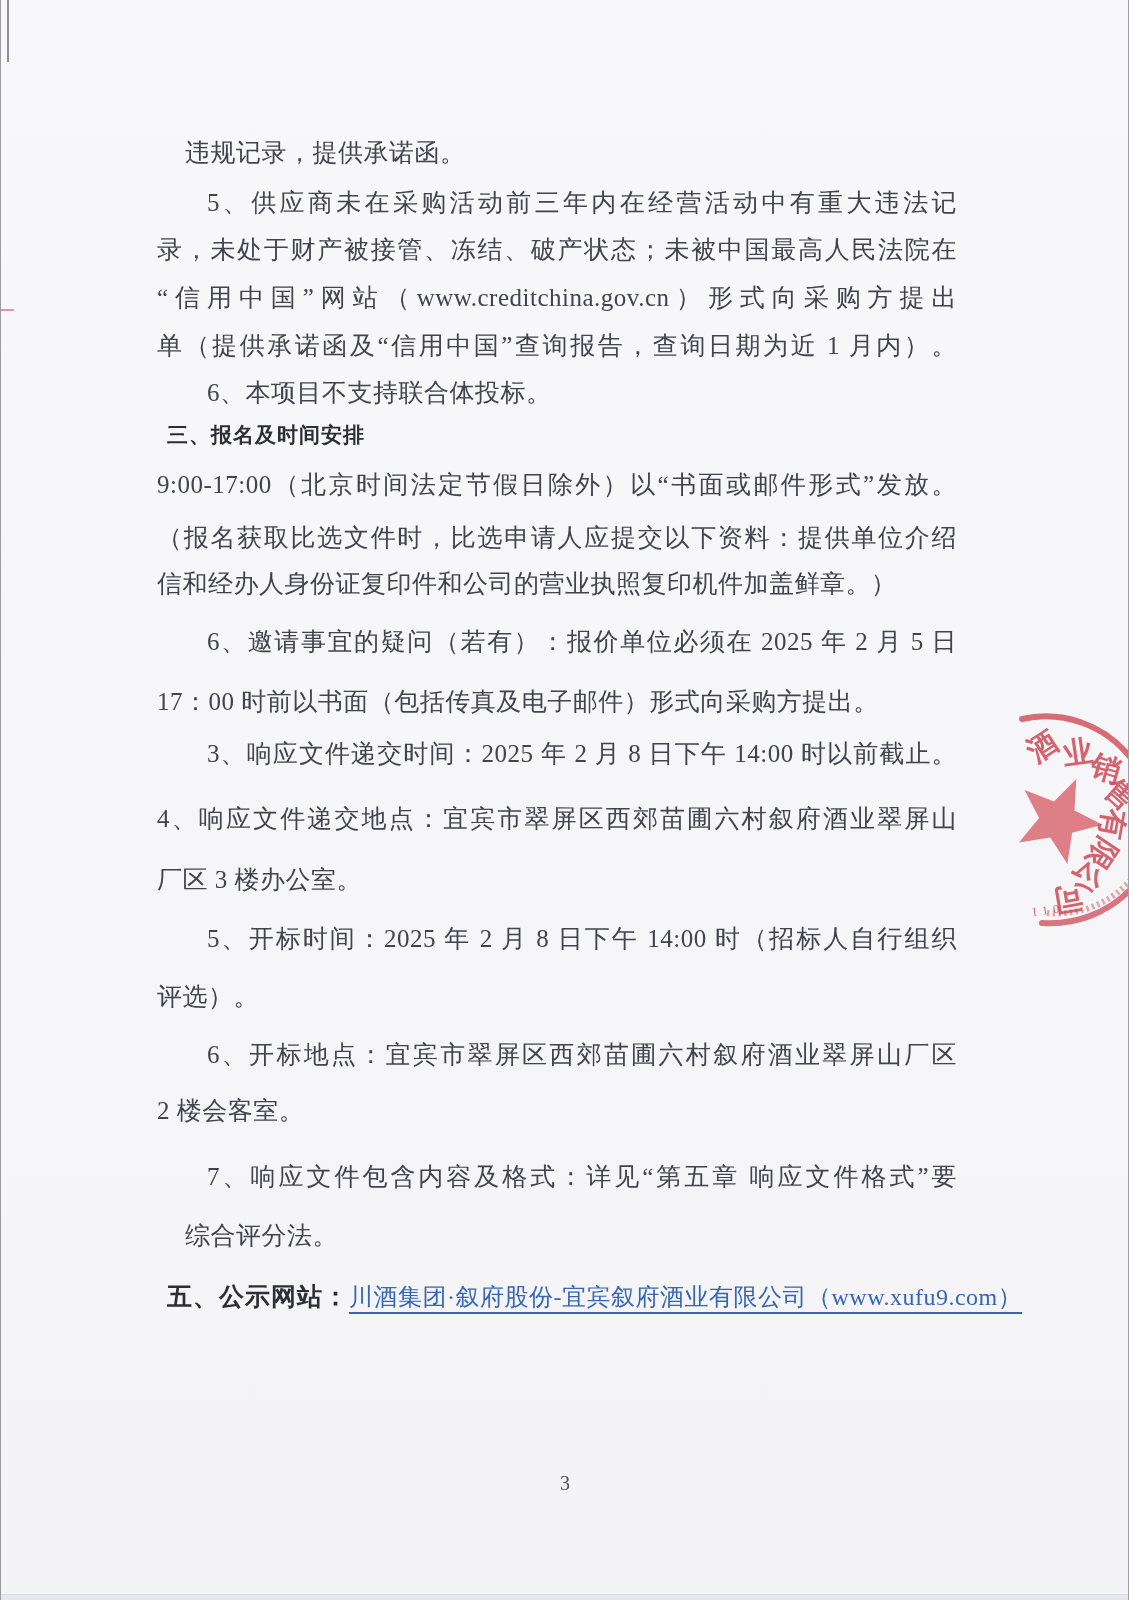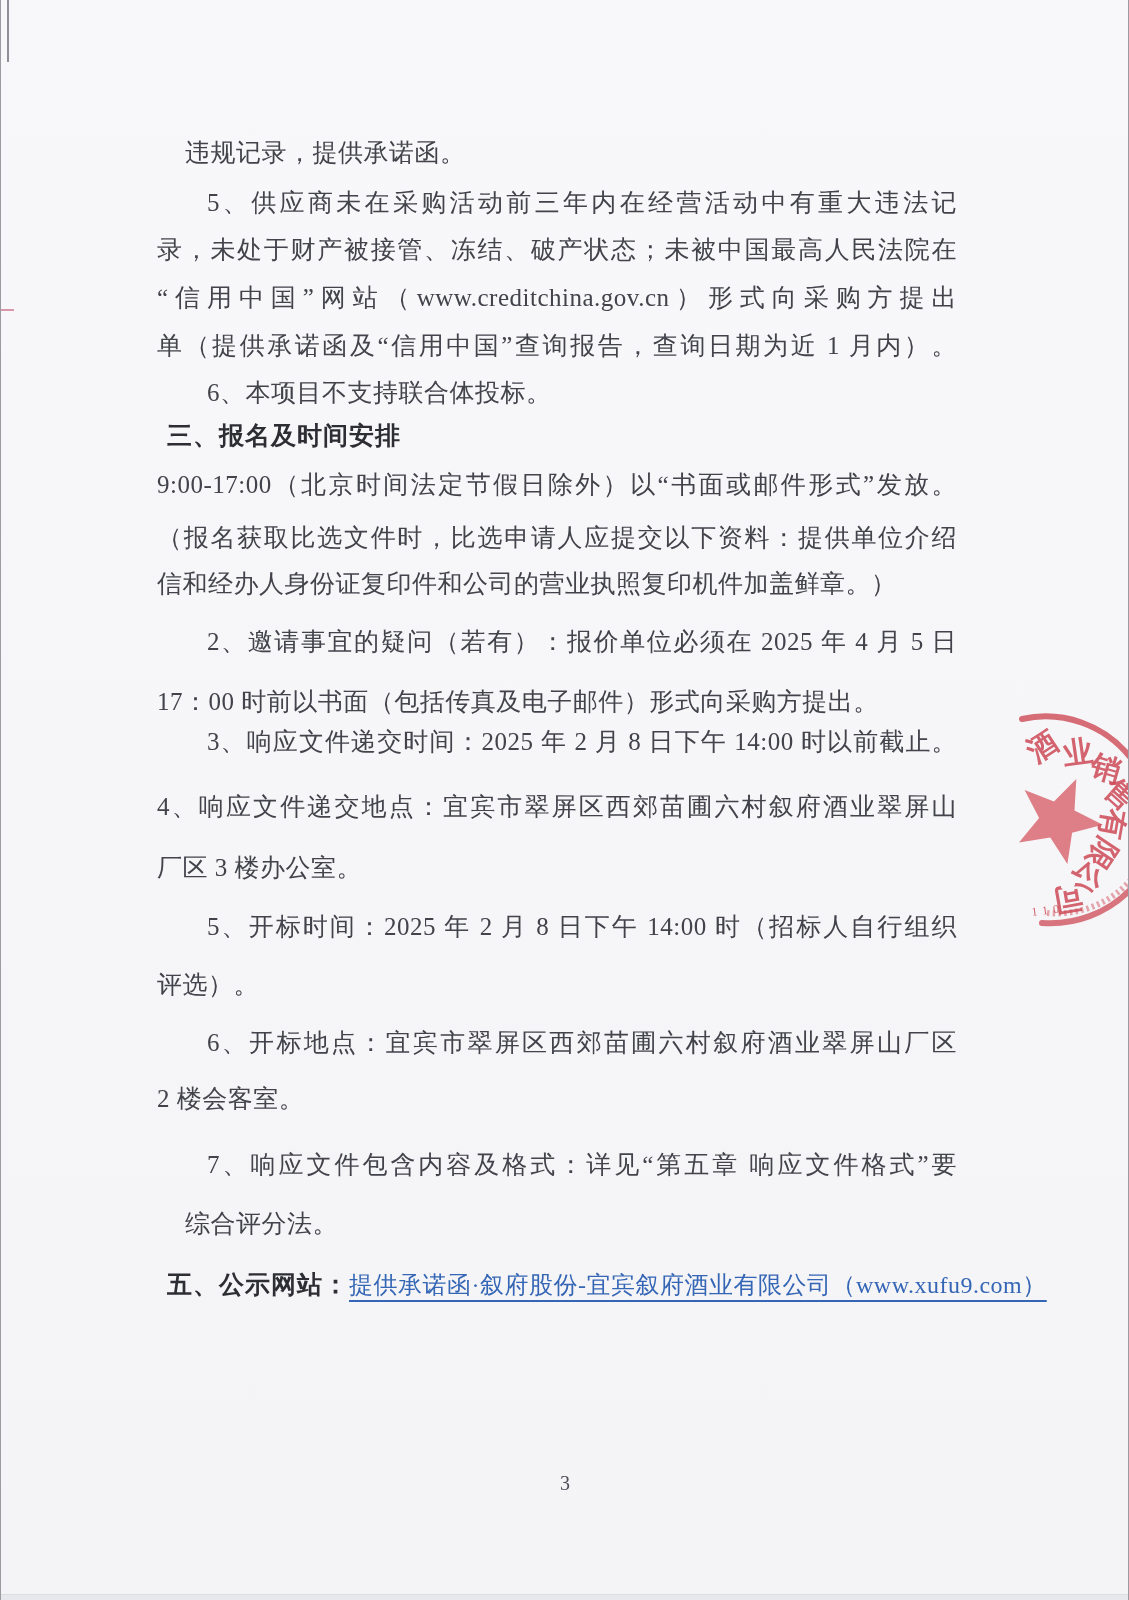--- a/index.html
+++ b/index.html
@@ -22,21 +22,21 @@
     position:absolute;left:156px;top:133px;width:800px;
     font-size:25px;line-height:40px;color:#42434b;
     letter-spacing:.5px;
   }
   .line{text-align:left;}
   .line.j{text-align:justify;text-align-last:justify;}
   .ind1{text-indent:28px;}
   .ind2{text-indent:50px;}
   .heading{
     font-family:"Liberation Sans","DejaVu Sans",sans-serif;
-    font-weight:700;color:#2d2d34;font-size:25px;line-height:40px;
+    font-weight:700;color:#2d2d34;font-size:21px;line-height:40px;
     padding-left:10px;margin:0;letter-spacing:1px;
   }
   .linkrow{padding-left:10px;white-space:nowrap;}
   .linkrow .lab{
     font-family:"Liberation Sans","DejaVu Sans",sans-serif;
     font-weight:700;color:#2d2d34;letter-spacing:1px;
   }
   .weblink{
     color:#3566b5;font-size:24px;
     text-decoration:underline;
@@ -71,32 +71,32 @@
       <div class="line body ind1" style="margin-top: 0px;">违规记录，提供承诺函。</div>
       <div class="line body j ind2" style="margin-top: 10px;">5、供应商未在采购活动前三年内在经营活动中有重大违法记</div>
       <div class="line body j" style="margin-top: 7px;">录，未处于财产被接管、冻结、破产状态；未被中国最高人民法院在</div>
       <div class="line body j" style="margin-top: 8px;">“信用中国”网站（www.creditchina.gov.cn）形式向采购方提出</div>
       <div class="line body j" style="margin-top: 8px;">单（提供承诺函及“信用中国”查询报告，查询日期为近 1 月内）。</div>
       <div class="line body ind2" style="margin-top: 7px;">6、本项目不支持联合体投标。</div>
       <h2 class="line heading" style="margin-top: 2px;">三、报名及时间安排</h2>
       <div class="line body j" style="margin-top: 10px;">9:00-17:00（北京时间法定节假日除外）以“书面或邮件形式”发放。</div>
       <div class="line body j" style="margin-top: 13px;">（报名获取比选文件时，比选申请人应提交以下资料：提供单位介绍</div>
       <div class="line body" style="margin-top: 6px;">信和经办人身份证复印件和公司的营业执照复印机件加盖鲜章。）</div>
-      <div class="line body j ind2" style="margin-top: 18px;">2、邀请事宜的疑问（若有）：报价单位必须在 2025 年 4 月 5 日</div>
+      <div class="line body j ind2" style="margin-top: 18px;">6、邀请事宜的疑问（若有）：报价单位必须在 2025 年 2 月 5 日</div>
       <div class="line body" style="margin-top: 20px;">17：00 时前以书面（包括传真及电子邮件）形式向采购方提出。</div>
-      <div class="line body j ind2" style="">3、响应文件递交时间：2025 年 2 月 8 日下午 14:00 时以前截止。</div>
+      <div class="line body j ind2" style="margin-top: 12px;">3、响应文件递交时间：2025 年 2 月 8 日下午 14:00 时以前截止。</div>
       <div class="line body j" style="margin-top: 25px;">4、响应文件递交地点：宜宾市翠屏区西郊苗圃六村叙府酒业翠屏山</div>
       <div class="line body" style="margin-top: 21px;">厂区 3 楼办公室。</div>
       <div class="line body j ind2" style="margin-top: 19px;">5、开标时间：2025 年 2 月 8 日下午 14:00 时（招标人自行组织</div>
       <div class="line body" style="margin-top: 18px;">评选）。</div>
       <div class="line body j ind2" style="margin-top: 18px;">6、开标地点：宜宾市翠屏区西郊苗圃六村叙府酒业翠屏山厂区</div>
       <div class="line body" style="margin-top: 16px;">2 楼会客室。</div>
       <div class="line body j ind2" style="margin-top: 26px;">7、响应文件包含内容及格式：详见“第五章  响应文件格式”要</div>
       <div class="line body ind1" style="margin-top: 19px;">综合评分法。</div>
-      <div class="line linkrow" style="margin-top: 20px;"><span class="lab">五、公示网站：</span><a class="weblink" href="#">提供承诺函·叙府股份-宜宾叙府酒业有限公司（www.xufu9.com）</a></div>
+      <div class="line linkrow" style="margin-top: 20px;"><span class="lab">五、公示网站：</span><a class="weblink" href="#">川酒集团·叙府股份-宜宾叙府酒业有限公司（www.xufu9.com）</a></div>
     </main>
 
   <div class="pagenum">3</div>
 
   <svg class="seal" viewBox="0 0 180 300" aria-hidden="true">
     <path class="ring top" d="M 72 59 A 108 108 0 0 1 180 97"></path>
     <path class="ring bottom" d="M 92 263 A 112 112 0 0 0 180 230"></path>
     <path class="serial" d="M 97 253 A 100 100 0 0 0 180 221"></path>
     <polygon class="star" points="74.6,129.9 104.0,141.4 126.3,118.9 124.5,150.5 152.8,164.7 122.1,172.7 117.4,204.0 100.3,177.4 69.0,182.5 89.1,158.0"></polygon>
     <g id="seal-chars">

